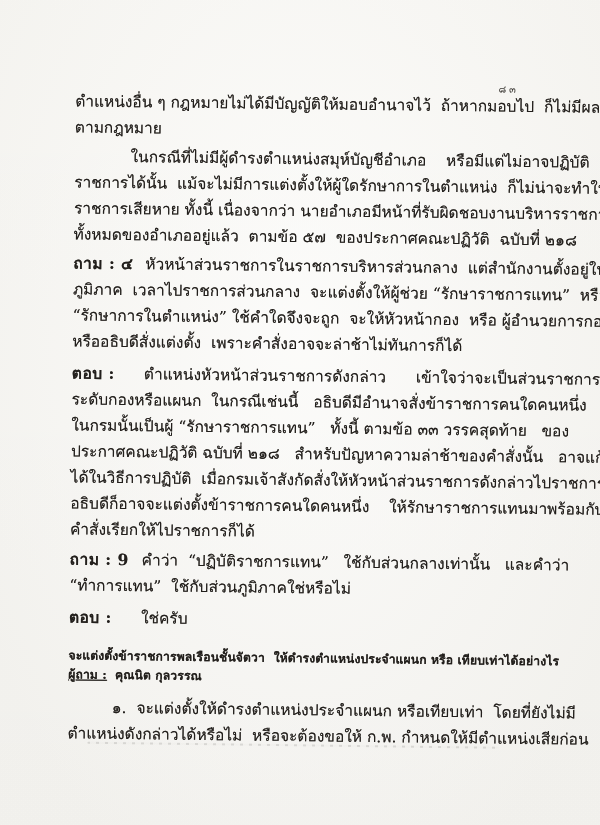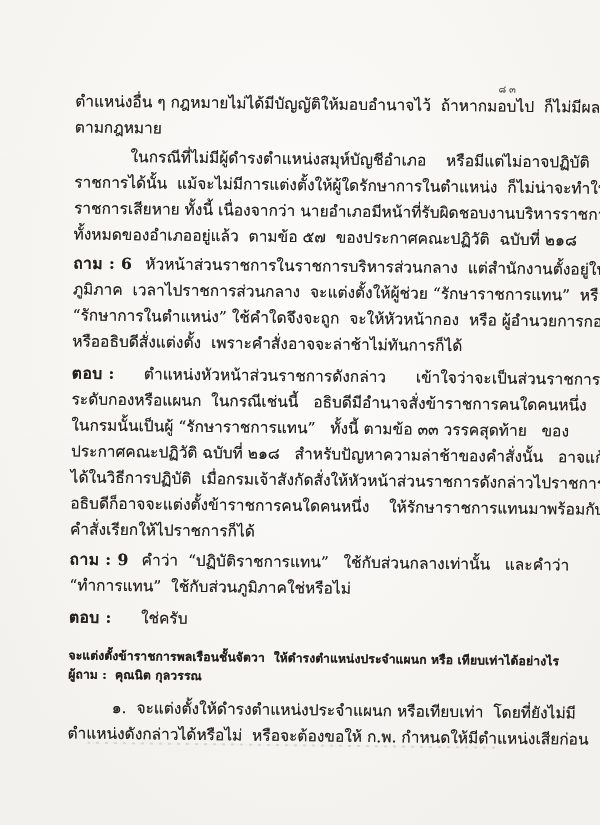--- a/index.html
+++ b/index.html
@@ -54,21 +54,21 @@
   .a4{margin-top:6px;}
   .q5{margin-top:4px;}
   .a5{margin-top:6px;}
   .sect{margin-top:16px;font-weight:bold;}
   .sect .ln{
     font-size:12px;
     line-height:19px;
     letter-spacing:0.2px;
     text-shadow:0 0 0.6px rgba(20,15,10,0.7);
   }
-  .lbl2{font-weight:bold;margin-right:8px;}
+  .lbl2{font-weight:bold;margin-right:8px;text-decoration:underline;}
   .p3{margin-top:10px;}
   .artifact{
     position:absolute;
     top:741px;left:96px;
     width:412px;height:2px;
     background:repeating-linear-gradient(90deg,
       rgba(90,88,84,0.18) 0 3px, rgba(90,88,84,0.02) 3px 9px);
     border-radius:1px;
   }
 </style>
@@ -88,21 +88,21 @@
       </div>
 
       <div class="p2">
         <div class="ln ind1">ในกรณีที่ไม่มีผู้ดำรงตำแหน่งสมุห์บัญชีอำเภอ    หรือมีแต่ไม่อาจปฏิบัติ</div>
         <div class="ln">ราชการได้นั้น  แม้จะไม่มีการแต่งตั้งให้ผู้ใดรักษาการในตำแหน่ง  ก็ไม่น่าจะทำให้</div>
         <div class="ln">ราชการเสียหาย ทั้งนี้ เนื่องจากว่า นายอำเภอมีหน้าที่รับผิดชอบงานบริหารราชการ</div>
         <div class="ln">ทั้งหมดของอำเภออยู่แล้ว  ตามข้อ ๕๗  ของประกาศคณะปฏิวัติ  ฉบับที่ ๒๑๘</div>
       </div>
 
       <div class="q4">
-        <div class="ln"><span class="lbl">ถาม : 6</span><span>หัวหน้าส่วนราชการในราชการบริหารส่วนกลาง  แต่สำนักงานตั้งอยู่ใน</span></div>
+        <div class="ln"><span class="lbl">ถาม : ๔</span><span>หัวหน้าส่วนราชการในราชการบริหารส่วนกลาง  แต่สำนักงานตั้งอยู่ใน</span></div>
         <div class="ln">ภูมิภาค  เวลาไปราชการส่วนกลาง  จะแต่งตั้งให้ผู้ช่วย “รักษาราชการแทน”  หรือ</div>
         <div class="ln">“รักษาการในตำแหน่ง” ใช้คำใดจึงจะถูก  จะให้หัวหน้ากอง  หรือ ผู้อำนวยการกอง</div>
         <div class="ln">หรืออธิบดีสั่งแต่งตั้ง  เพราะคำสั่งอาจจะล่าช้าไม่ทันการก็ได้</div>
       </div>
 
       <div class="a4">
         <div class="ln"><span class="lbl">ตอบ :</span><span>ตำแหน่งหัวหน้าส่วนราชการดังกล่าว      เข้าใจว่าจะเป็นส่วนราชการ</span></div>
         <div class="ln">ระดับกองหรือแผนก  ในกรณีเช่นนี้   อธิบดีมีอำนาจสั่งข้าราชการคนใดคนหนึ่ง</div>
         <div class="ln">ในกรมนั้นเป็นผู้ “รักษาราชการแทน”   ทั้งนี้ ตามข้อ ๓๓ วรรคสุดท้าย   ของ</div>
         <div class="ln">ประกาศคณะปฏิวัติ ฉบับที่ ๒๑๘   สำหรับปัญหาความล่าช้าของคำสั่งนั้น   อาจแก้</div>

